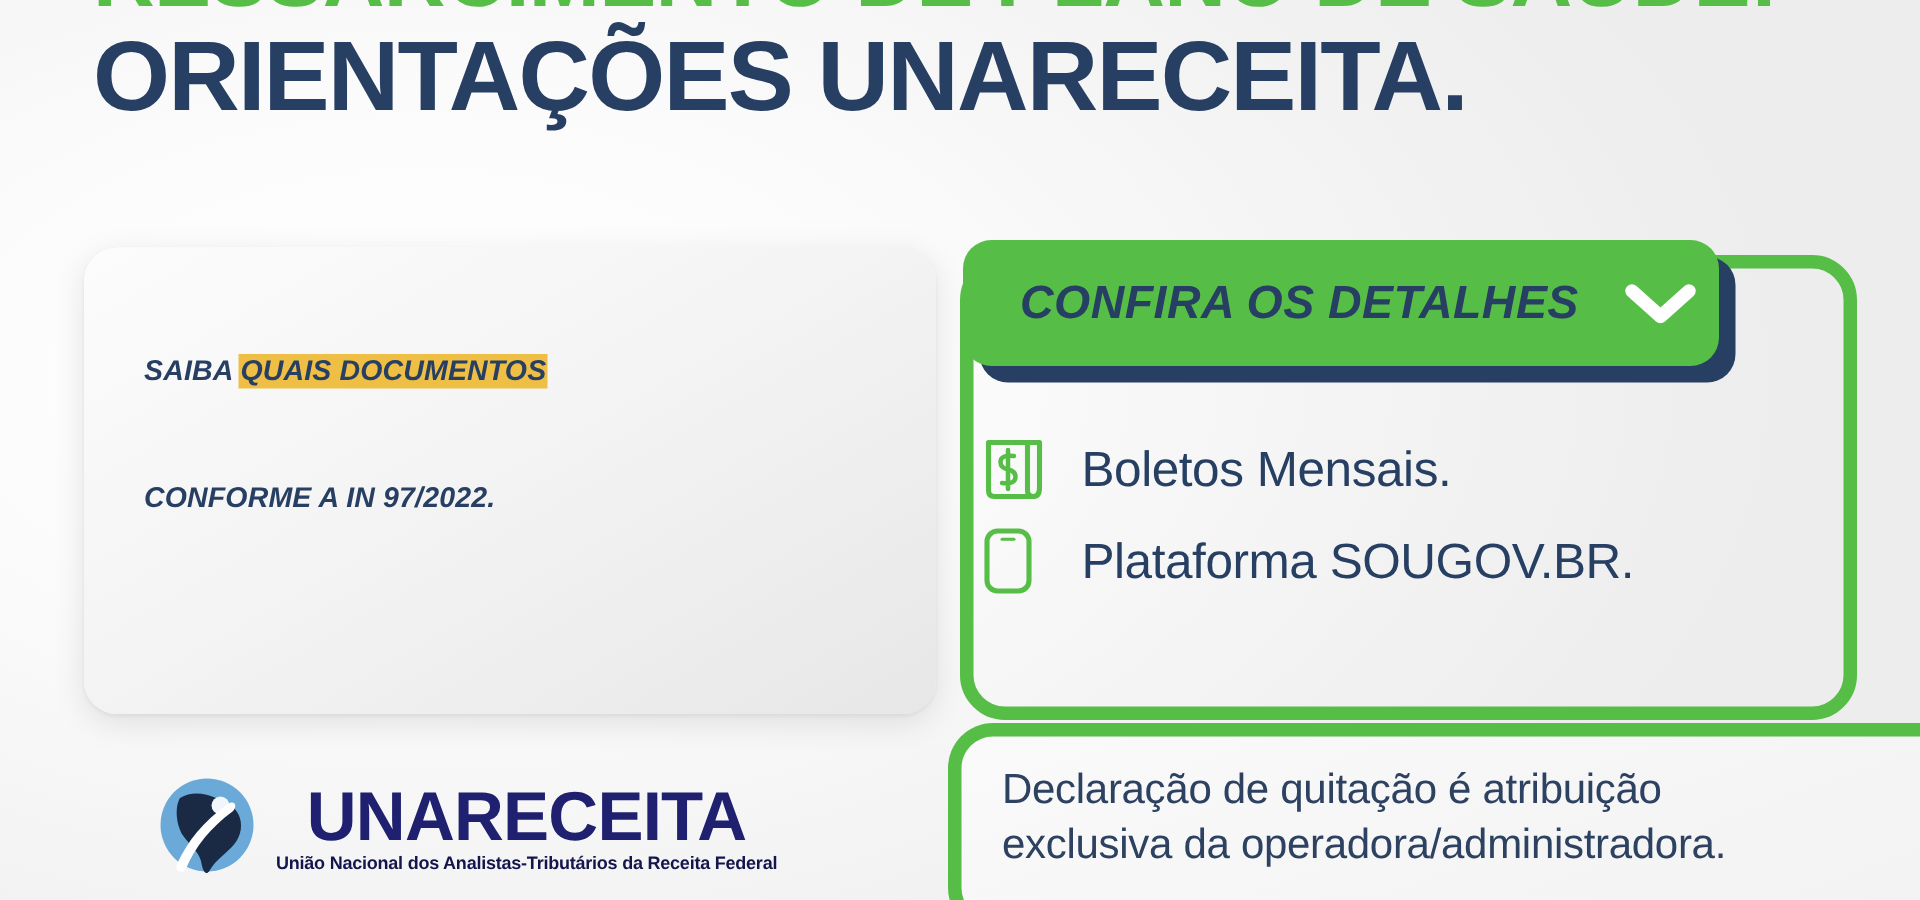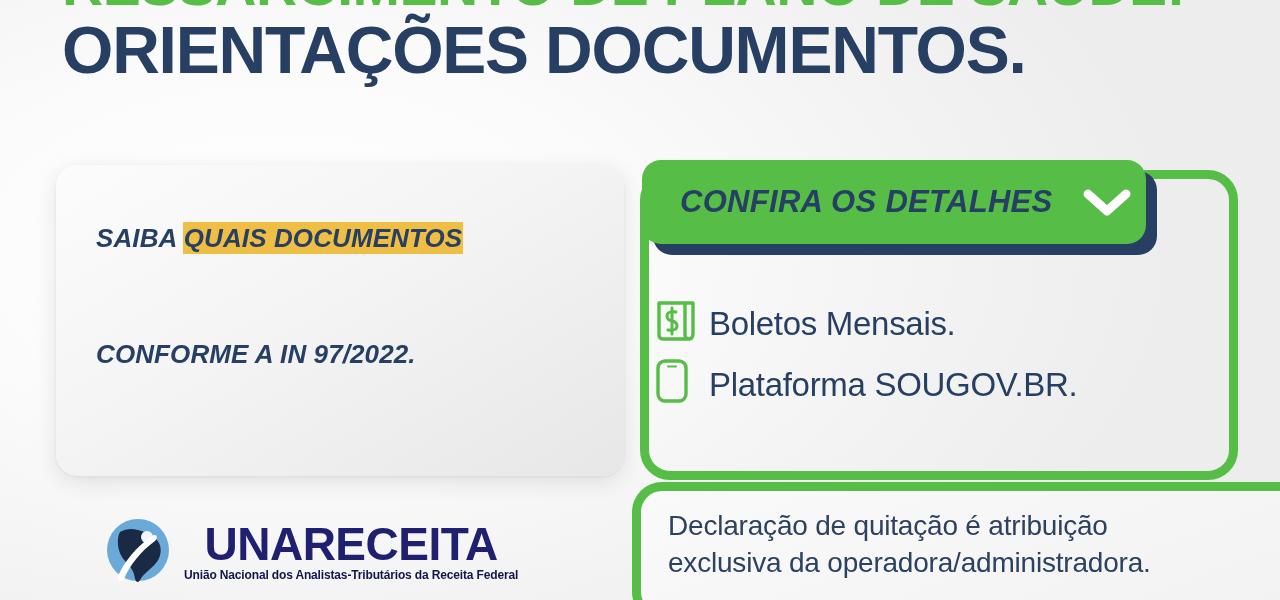--- a/index.html
+++ b/index.html
@@ -63,26 +63,26 @@
     top: 165px;
     width: 568px;
     height: 311px;
     border-radius: 22px;
     background: linear-gradient(150deg, #fcfcfc 0%, #f4f4f4 45%, #e7e7e7 100%);
     box-shadow: 0 6px 22px rgba(0,0,0,0.10), 0 1px 3px rgba(0,0,0,0.06);
   }
   .left-card-text {
     position: absolute;
     left: 40px;
-    top: 54px;
+    top: 69px;
     width: 510px;
     font-family: "Liberation Sans", sans-serif;
     font-weight: 700;
     font-style: italic;
-    font-size: 26px;
+    font-size: 19px;
     letter-spacing: 0.1px;
     line-height: 1.49;
     color: #263f63;
     text-transform: uppercase;
   }
   .hl {
     background: #efbe45;
     box-shadow: 0 0 0 1px #efbe45;
   }
 
@@ -174,22 +174,23 @@
 
   .list-items {
     position: absolute;
     left: 655px;
     top: 282px;
     width: 580px;
     z-index: 3;
   }
   .list-item {
     display: flex;
-    align-items: flex-end;
+    align-items: center;
     height: 61px;
+    gap: 12px;
   }
   .list-icon {
     width: 48px;
     flex: 0 0 48px;
     display: flex;
     align-items: center;
     justify-content: flex-start;
   }
   .list-label {
     font-family: "Liberation Sans", sans-serif;
@@ -228,21 +229,21 @@
     z-index: 3;
   }
 </style>
 </head>
 <body>
 
 <div id="poster">
 
   <div class="headline-wrap">
     <div class="headline-top">RESSARCIMENTO DE PLANO DE SAÚDE:</div>
-    <div class="headline-main">ORIENTAÇÕES DOCUMENTOS.</div>
+    <div class="headline-main">ORIENTAÇÕES UNARECEITA.</div>
   </div>
 
   <div class="left-card">
     <div class="left-card-text">
       <span>SAIBA </span><span class="hl">QUAIS DOCUMENTOS</span><br>
       <br>
       <br>
       <span>CONFORME A IN 97/2022.</span>
     </div>
   </div>

